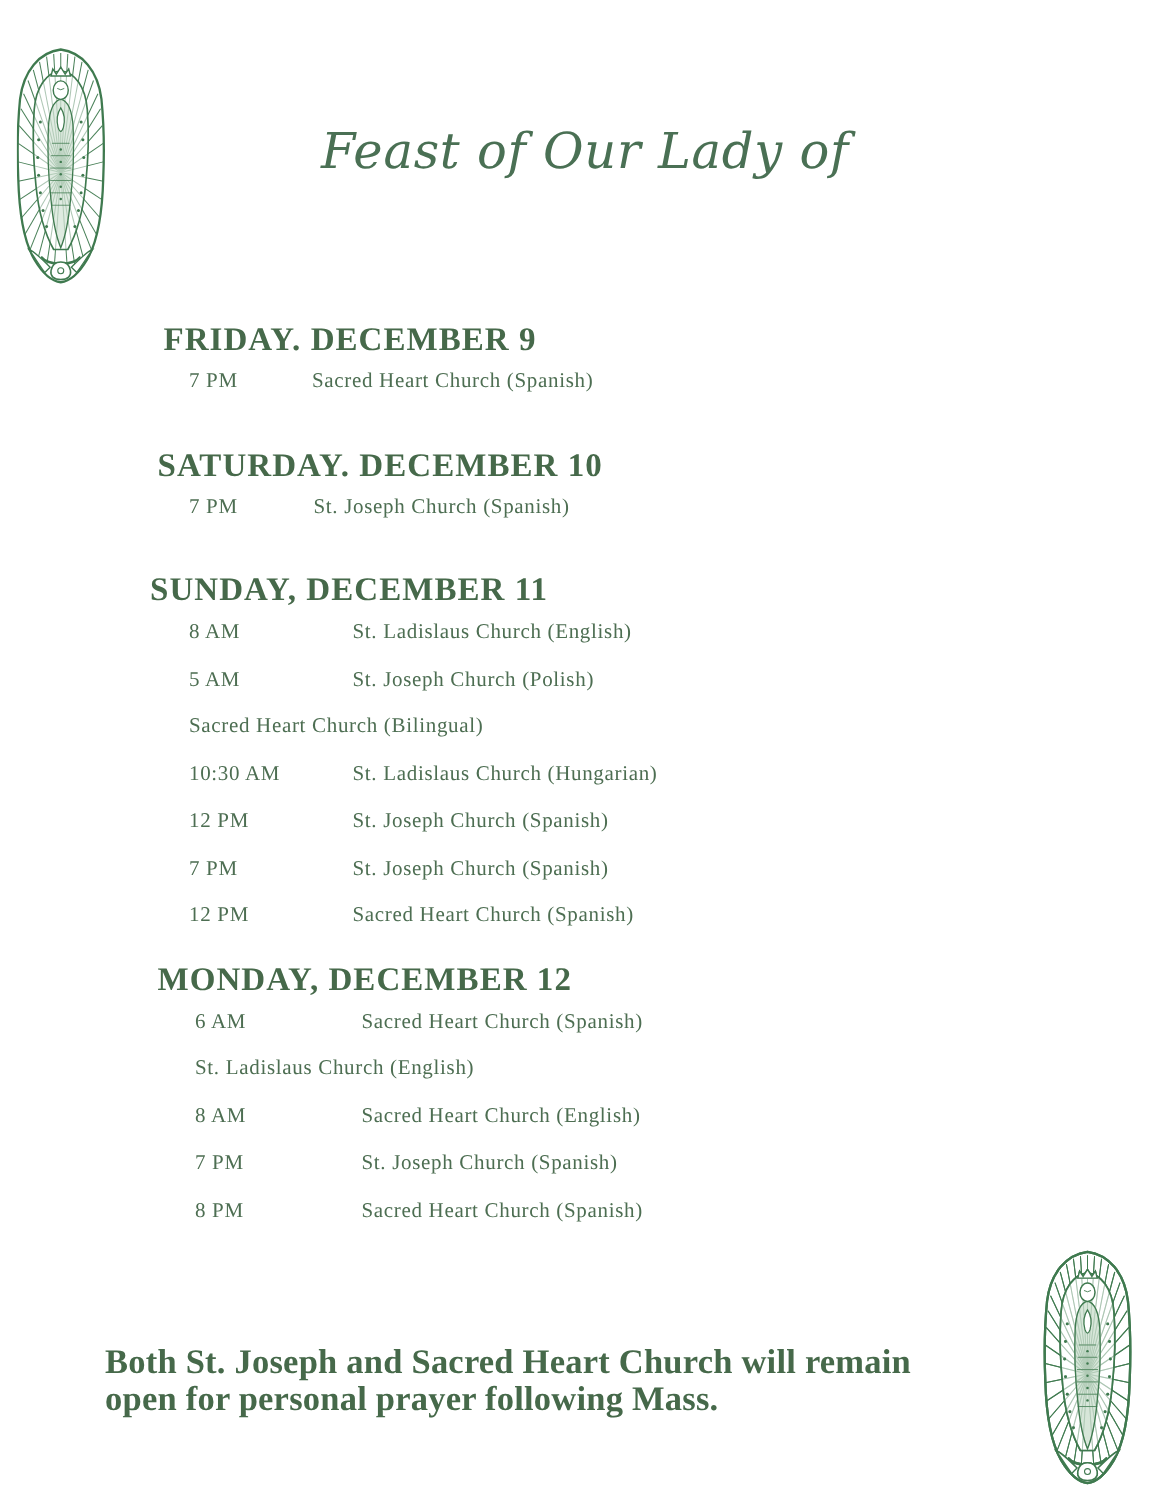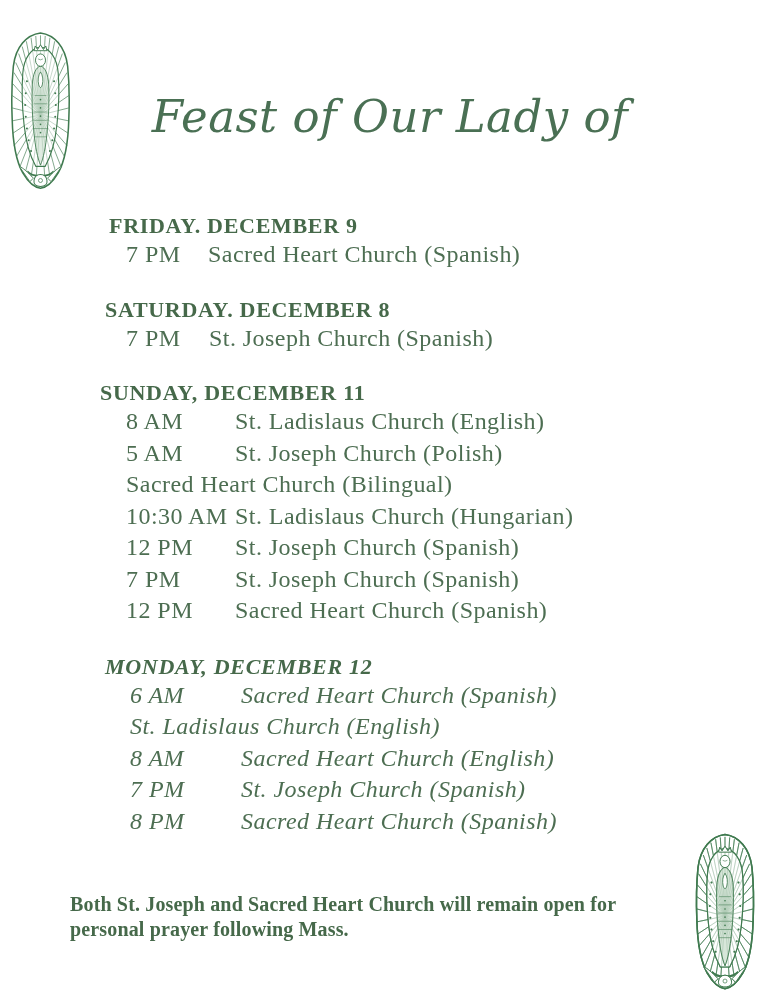--- a/index.html
+++ b/index.html
@@ -42,21 +42,21 @@
 
   
   #page-title {
     position: absolute;
     left: 130px;
     top: 58px;
     width: 520px;
     text-align: center;
     font-family: "DejaVu Serif", "Liberation Serif", serif;
     font-style: italic;
-    font-size: 45px;
+    font-size: 33px;
     line-height: 1.28;
     letter-spacing: 0.5px;
     color: #4a7054;
     font-weight: 400;
   }
 
   
   #schedule {
     position: absolute;
     left: 0;
@@ -75,21 +75,21 @@
     margin: 0;
     padding: 0;
   }
   .mass-list {
     list-style: none;
     margin: 0;
     padding: 0;
   }
   .mass-row {
     display: flex;
-    font-size: 24px;
+    font-size: 14px;
     line-height: 31.5px;
     letter-spacing: 0.45px;
     color: #4d6e52;
     white-space: pre;
   }
   .mass-time {
     flex: 0 0 auto;
   }
   .mass-place {
     flex: 0 0 auto;
@@ -104,33 +104,33 @@
   #day-saturday            { margin-top: 26px; margin-left: 105px; }
   #day-saturday .mass-list { margin-left: 21px; }
   #day-saturday .mass-time { width: 83px; }
 
   
   #day-sunday            { margin-top: 26px; margin-left: 100px; }
   #day-sunday .mass-list { margin-left: 26px; }
   #day-sunday .mass-time { width: 109px; }
 
   
-  #day-monday            { margin-top: 27px; margin-left: 105px; font-style: italic; }
+  #day-monday            { margin-top: 13px; margin-left: 105px; }
   #day-monday .mass-list { margin-left: 25px; }
   #day-monday .mass-time { width: 111px; }
 
   
   #footer-note {
     position: absolute;
     left: 70px;
     top: 872px;
     width: 590px;
     font-family: "Liberation Serif", "DejaVu Serif", serif;
     font-weight: bold;
-    font-size: 20px;
+    font-size: 23px;
     line-height: 25px;
     letter-spacing: 0.15px;
     color: #46694a;
   }
 </style>
 </head>
 <body>
 
 <div class="guadalupe-img" id="guadalupe-top-left">
   <svg viewBox="0 0 100 290" xmlns="http://www.w3.org/2000/svg" aria-hidden="true">
@@ -266,21 +266,21 @@
     <h2 class="day-heading">FRIDAY. DECEMBER 9</h2>
     <ul class="mass-list">
       <li class="mass-row">
         <span class="mass-time">7 PM</span>
         <span class="mass-place">Sacred Heart Church (Spanish)</span>
       </li>
     </ul>
   </div>
 
   <div class="day-block" id="day-saturday">
-    <h2 class="day-heading">SATURDAY. DECEMBER 8</h2>
+    <h2 class="day-heading">SATURDAY. DECEMBER 10</h2>
     <ul class="mass-list">
       <li class="mass-row">
         <span class="mass-time">7 PM</span>
         <span class="mass-place">St. Joseph Church (Spanish)</span>
       </li>
     </ul>
   </div>
 
   <div class="day-block" id="day-sunday">
     <h2 class="day-heading">SUNDAY, DECEMBER 11</h2>

